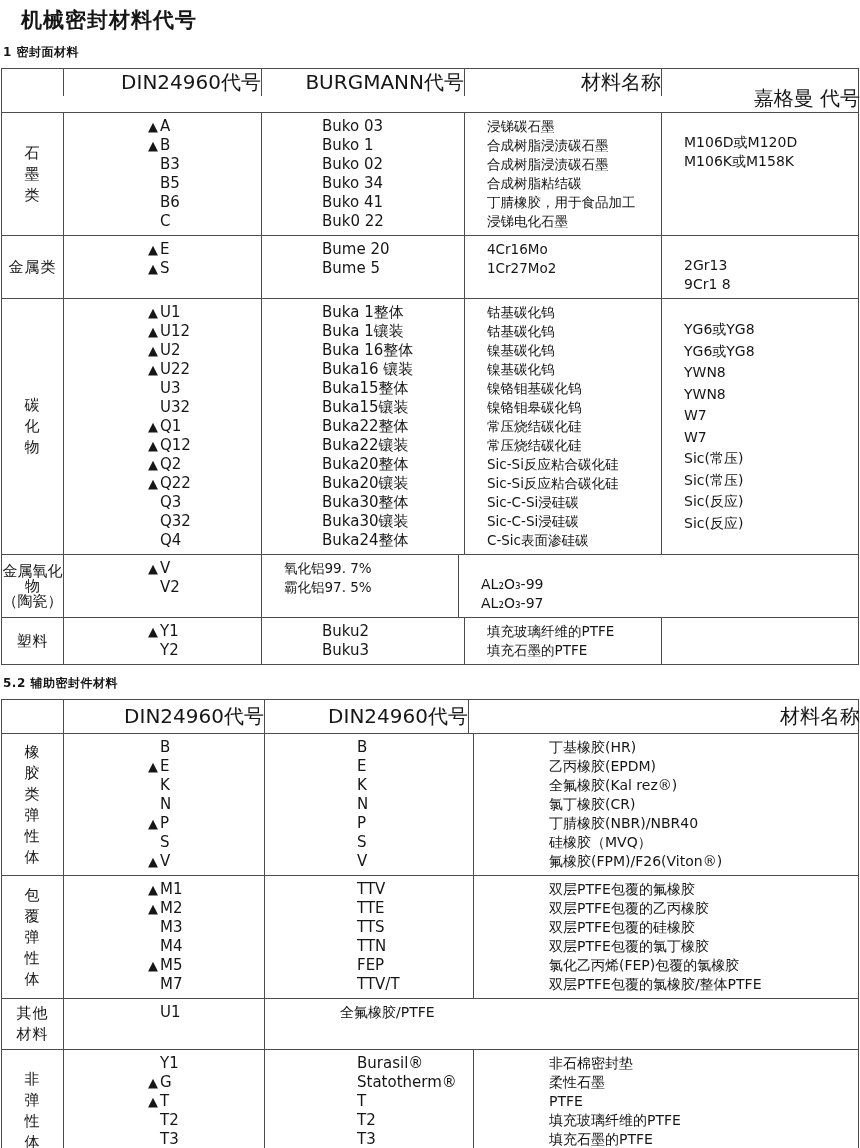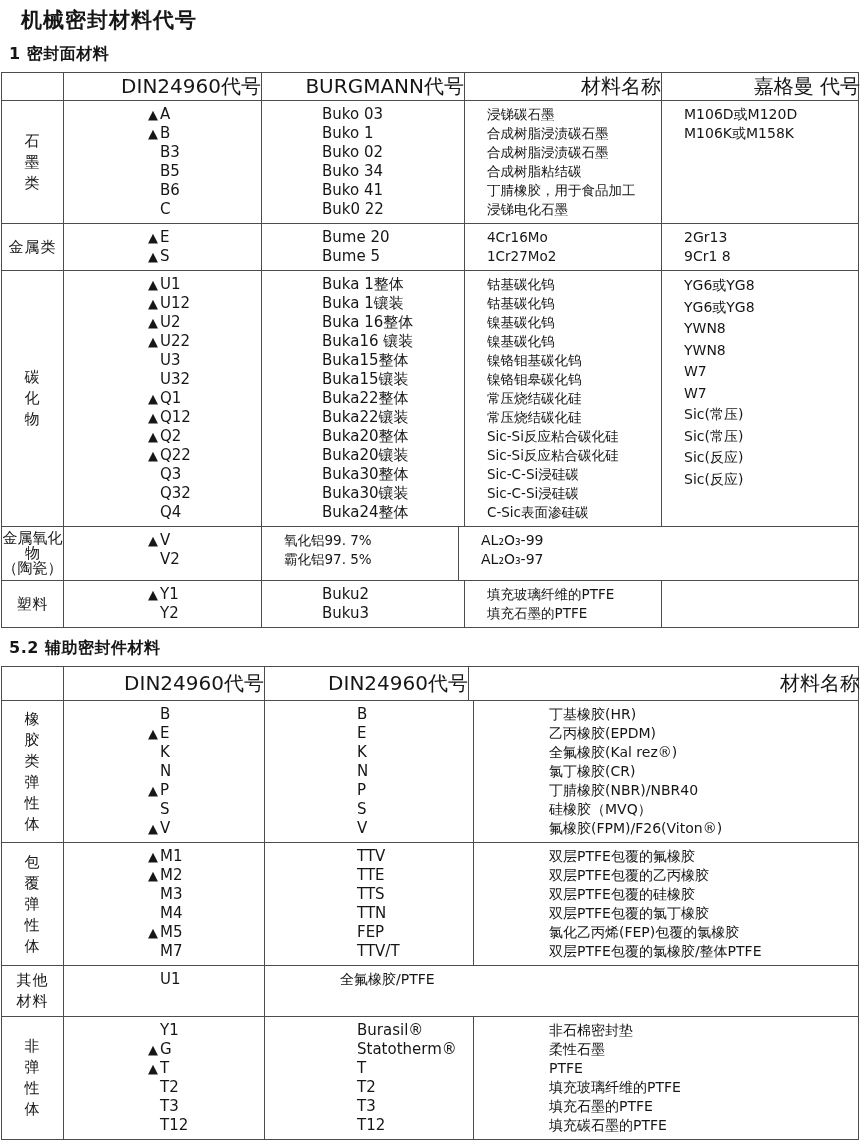--- a/index.html
+++ b/index.html
@@ -7,42 +7,42 @@
     width:860px; height:1148px; overflow:hidden;
     font-family:"DejaVu Sans","Liberation Sans",sans-serif;
     color:#161616;
   }
   .page { padding:5px 1px 0 1px; }
   .doc-title {
     font-size:21px; font-weight:bold; letter-spacing:1px;
     margin:1px 0 10px 20px;
   }
   .section-title {
-    font-size:16px; font-weight:bold; letter-spacing:0.5px;
-    margin:10px 0 7px 8px;
+    font-size:12px; font-weight:bold; letter-spacing:0.5px;
+    margin:10px 0 7px 2px;
   }
   .tbl { border:1px solid #4c4c4c; width:858px; box-sizing:border-box; }
   .tr { display:flex; border-bottom:1px solid #4c4c4c; }
   .tr:last-child { border-bottom:none; }
   .td {
     box-sizing:border-box; border-right:1px solid #4c4c4c;
     padding:4px 0; font-size:15px; line-height:19px;
   }
   .td:last-child { border-right:none; }
   .th-row .td { display:flex; align-items:center; justify-content:flex-end;
     padding:0; font-size:20px; }
   #t1 .th-row .td { height:27px; }
   #t2 .th-row .td { height:33px; }
 
   
   #t1 .c0 { flex:0 0 62px; }
   #t1 .c1 { flex:0 0 198px; }
   #t1 .c2 { flex:0 0 203px; }
   #t1 .c3 { flex:0 0 197px; }
-  #t1 .c4 { flex:0 0 198px; }
+  #t1 .c4 { flex:0 0 198px;margin-top:16px; }
   
   #t2 .c0 { flex:0 0 62px; }
   #t2 .c1 { flex:0 0 201px; }
   #t2 .c2 { flex:0 0 204px; }
   #t2 .c3 { flex:0 0 391px; }
 
   .group-cell { display:flex; align-items:center; justify-content:center; }
   .group-label {
     white-space:pre-line; text-align:center;
     font-size:15px; line-height:21px; letter-spacing:1px;

